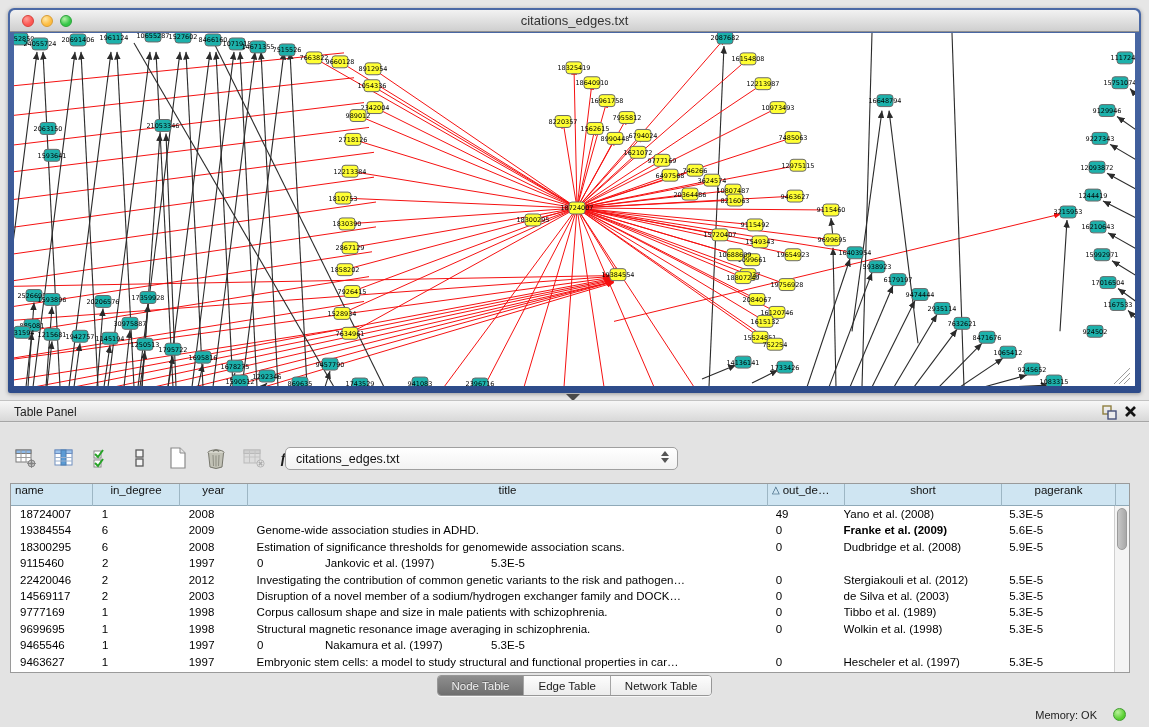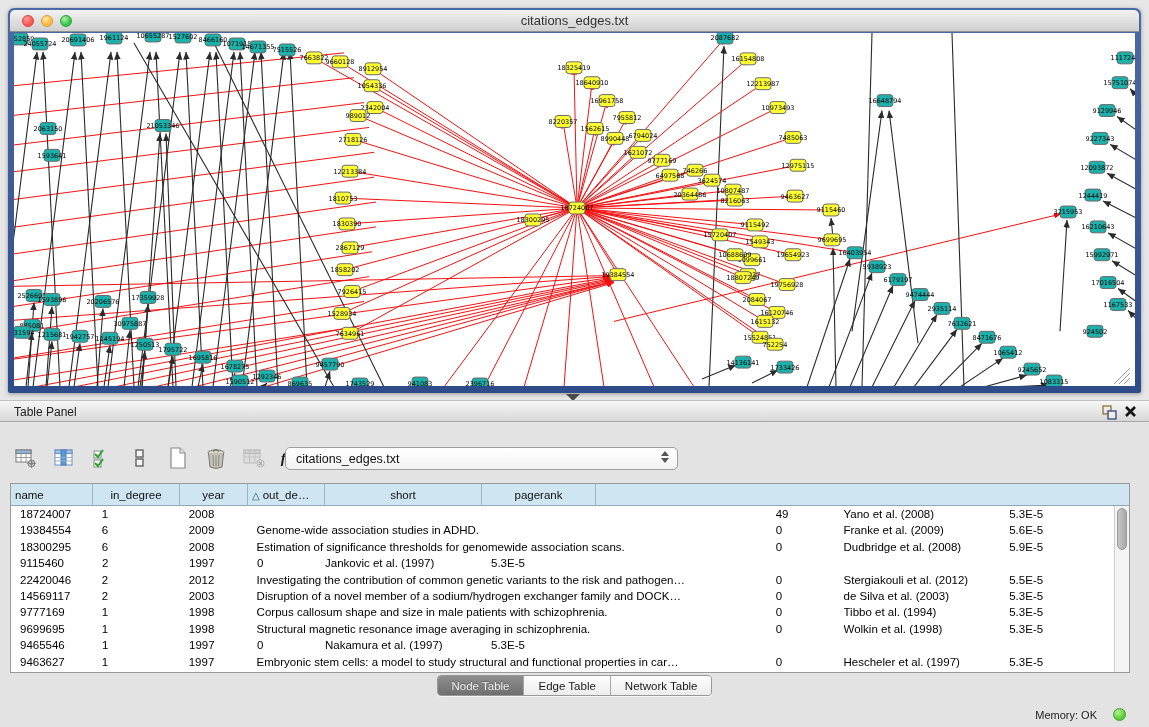--- a/index.html
+++ b/index.html
@@ -44,21 +44,21 @@
     border:1px solid #9f9f9f; border-radius:5px; font-size:12.5px; color:#111; }
   .combo-text { position:absolute; left:10px; top:4px; }
   .combo-stepper { position:absolute; right:8px; top:3px; display:flex; flex-direction:column; gap:2px; }
   .combo-stepper i { display:block; width:0; height:0; border-left:4px solid transparent; border-right:4px solid transparent; }
   .combo-stepper .up { border-bottom:5px solid #555; }
   .combo-stepper .dn { border-top:5px solid #555; }
 
   
   .tablebox { position:absolute; left:10px; top:60px; width:1120px; height:190px; background:#fff; border:1px solid #9a9a9a; }
   .thead { display:flex; height:22px; background:#cfe5f2; border-bottom:1px solid #8fa9b8; }
-  .th { height:22px; font-size:11.5px; color:#111; display:flex; align-items:center; justify-content:center;
+  .th { height:22px; font-size:11.5px; color:#111; display:flex; justify-content:center;
     border-right:1px solid #9db6c4; overflow:hidden; white-space:nowrap; }
   .th.left { justify-content:flex-start; padding-left:4px; }
   .sort-tri { font-size:10px; color:#27506e; margin-right:3px; }
   .tbody { position:absolute; left:0; top:22px; right:15px; bottom:0; overflow:hidden; }
   .tr { display:flex; height:16.4px; }
   .td { font-size:11.5px; color:#000; white-space:nowrap; overflow:hidden; line-height:16.4px; }
   .td.l { text-align:left; padding-left:9px; }
   .td.c { text-align:left; }
   .vscroll { position:absolute; right:0; top:22px; bottom:0; width:15px; background:#f4f4f4; border-left:1px solid #cfcfcf; }
   .vthumb { position:absolute; left:2px; top:2px; width:10px; height:42px; border-radius:6px;
@@ -824,20 +824,23 @@
     <div class="thead" id="tbl-head">
         <div class="th left" style="width: 82px;">
           <span>name</span>
         </div>
         <div class="th" style="width: 87px;">
           <span>in_degree</span>
         </div>
         <div class="th" style="width: 68px;">
           <span>year</span>
         </div>
+        <div class="th" style="width: 520px;">
+          <span>title</span>
+        </div>
         <div class="th left" style="width: 77px;">
           <span class="sort-tri">△</span>
           <span>out_de…</span>
         </div>
         <div class="th" style="width: 157px;">
           <span>short</span>
         </div>
         <div class="th" style="width: 114px;">
           <span>pagerank</span>
         </div>
@@ -851,21 +854,21 @@
           <div class="td l" style="width: 77px;">49</div>
           <div class="td c" style="width: 157px;">Yano et al. (2008)</div>
           <div class="td l" style="width: 114px;">5.3E-5</div>
         </div>
         <div class="tr">
           <div class="td l" style="width: 82px;">19384554</div>
           <div class="td l" style="width: 87px;">6</div>
           <div class="td l" style="width: 68px;">2009</div>
           <div class="td l" style="width: 520px;">Genome-wide association studies in ADHD.</div>
           <div class="td l" style="width: 77px;">0</div>
-          <div class="td c" style="width: 157px;">Franke et al. (2009)</div>
+          <div class="td c" style="width: 157px; font-weight: bold;">Franke et al. (2009)</div>
           <div class="td l" style="width: 114px;">5.6E-5</div>
         </div>
         <div class="tr">
           <div class="td l" style="width: 82px;">18300295</div>
           <div class="td l" style="width: 87px;">6</div>
           <div class="td l" style="width: 68px;">2008</div>
           <div class="td l" style="width: 520px;">Estimation of significance thresholds for genomewide association scans.</div>
           <div class="td l" style="width: 77px;">0</div>
           <div class="td c" style="width: 157px;">Dudbridge et al. (2008)</div>
           <div class="td l" style="width: 114px;">5.9E-5</div>
@@ -895,21 +898,21 @@
           <div class="td l" style="width: 77px;">0</div>
           <div class="td c" style="width: 157px;">de Silva et al. (2003)</div>
           <div class="td l" style="width: 114px;">5.3E-5</div>
         </div>
         <div class="tr">
           <div class="td l" style="width: 82px;">9777169</div>
           <div class="td l" style="width: 87px;">1</div>
           <div class="td l" style="width: 68px;">1998</div>
           <div class="td l" style="width: 520px;">Corpus callosum shape and size in male patients with schizophrenia.</div>
           <div class="td l" style="width: 77px;">0</div>
-          <div class="td c" style="width: 157px;">Tibbo et al. (1994)</div>
+          <div class="td c" style="width: 157px;">Tibbo et al. (1989)</div>
           <div class="td l" style="width: 114px;">5.3E-5</div>
         </div>
         <div class="tr">
           <div class="td l" style="width: 82px;">9699695</div>
           <div class="td l" style="width: 87px;">1</div>
           <div class="td l" style="width: 68px;">1998</div>
           <div class="td l" style="width: 520px;">Structural magnetic resonance image averaging in schizophrenia.</div>
           <div class="td l" style="width: 77px;">0</div>
           <div class="td c" style="width: 157px;">Wolkin et al. (1998)</div>
           <div class="td l" style="width: 114px;">5.3E-5</div>

